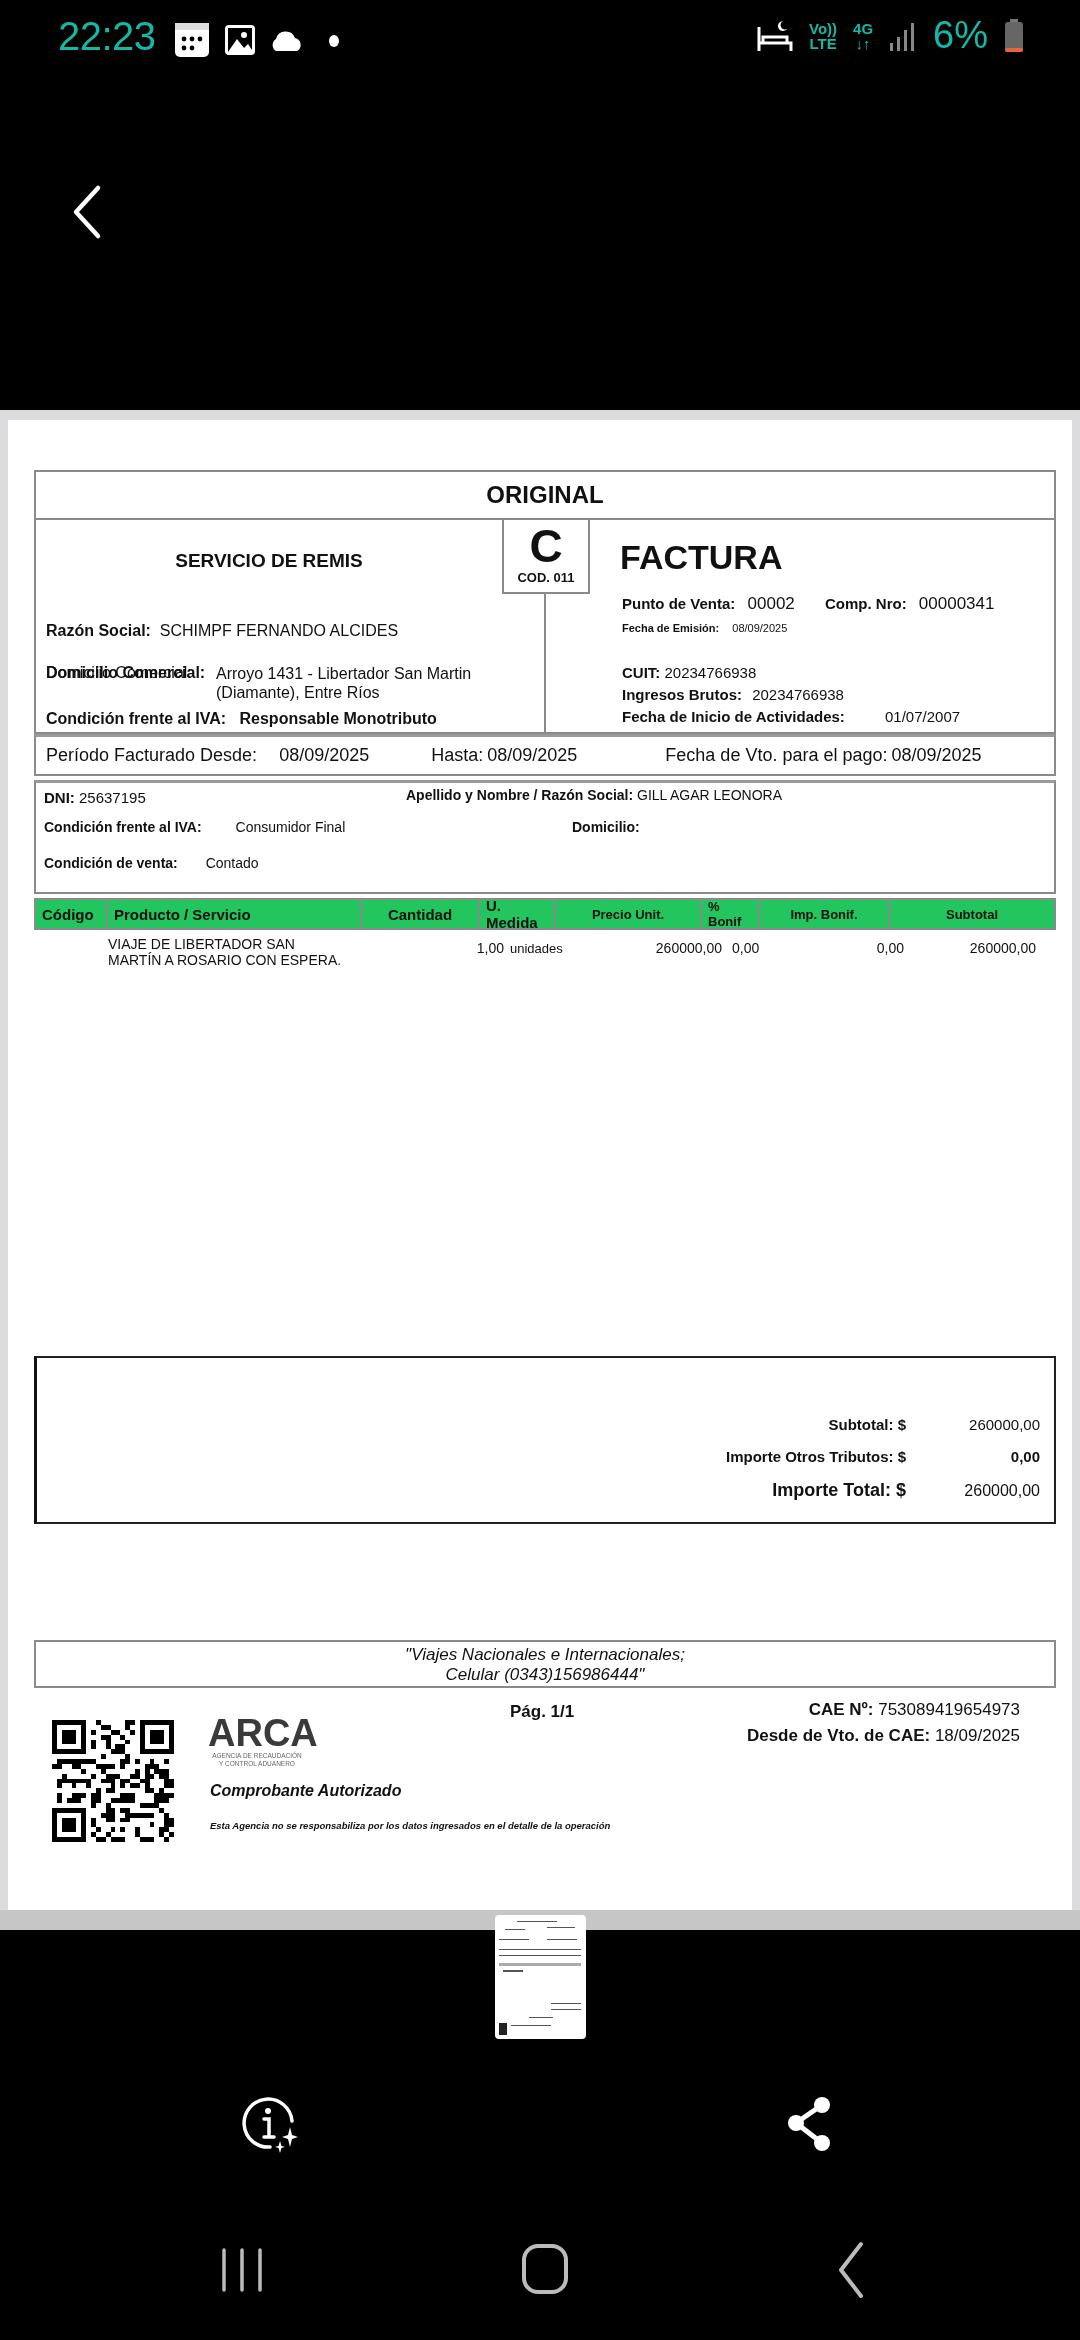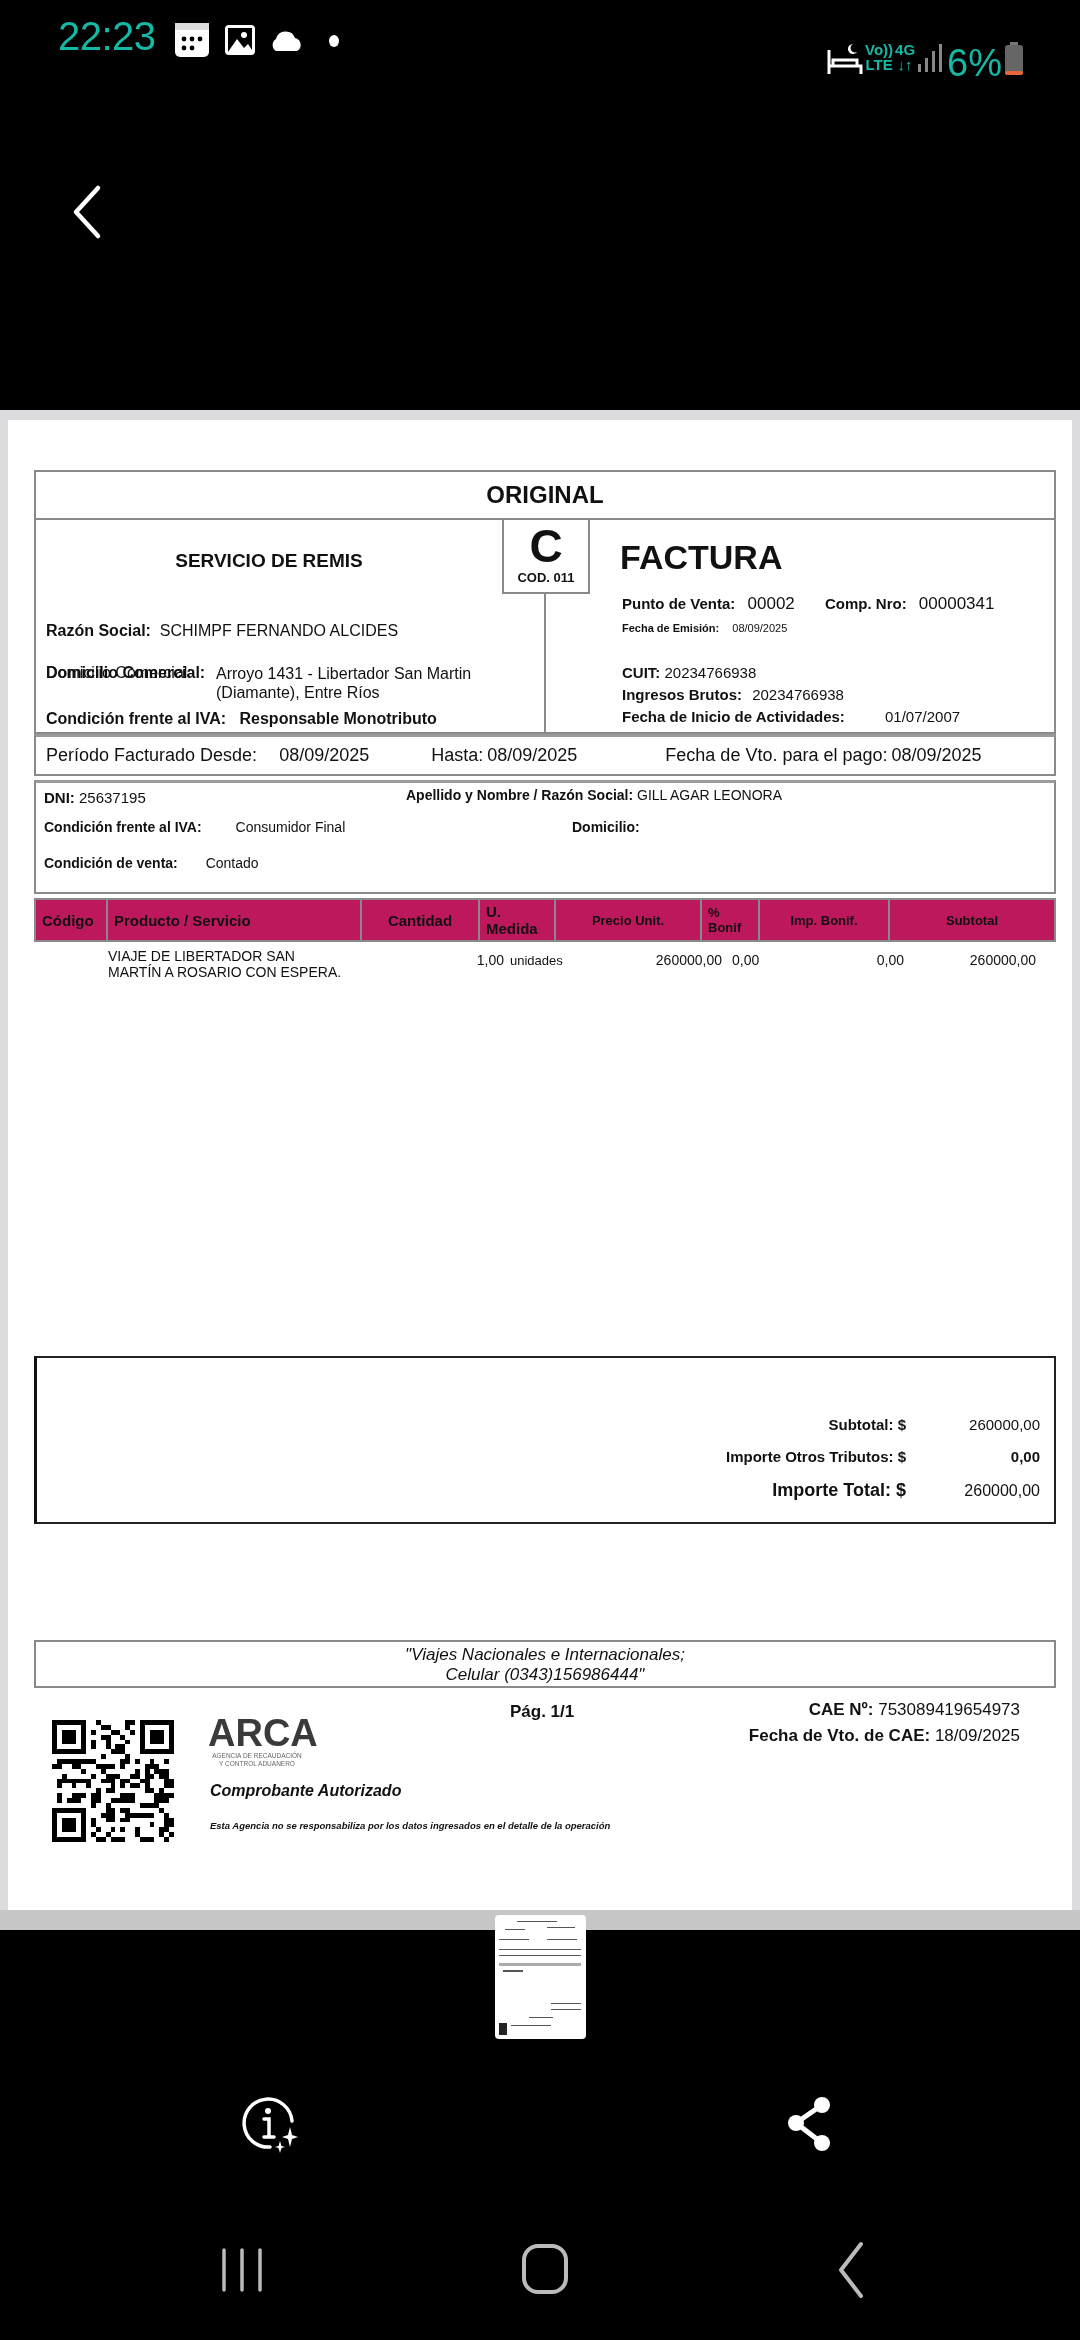--- a/index.html
+++ b/index.html
@@ -3,21 +3,21 @@
 <meta charset="utf-8">
 <style>
   * { box-sizing: border-box; margin: 0; padding: 0; }
   html, body { width: 1080px; height: 2340px; background: #000; overflow: hidden; }
   body { position: relative; font-family: "Liberation Sans", sans-serif; color: #111; }
 
   
   .status-bar { position: absolute; left: 0; top: 0; width: 1080px; height: 80px; color: #14b8a6; }
   .sb-time { position: absolute; left: 58px; top: 14px; font-size: 40px; font-family: "Liberation Sans", sans-serif; letter-spacing: -0.5px; }
   .sb-icon { position: absolute; top: 22px; }
-  .sb-right { position: absolute; right: 56px; top: 14px; display: flex; align-items: flex-start; gap: 2px; margin-top: 28px; }
+  .sb-right { position: absolute; right: 56px; top: 14px; display: flex; align-items: center; gap: 16px; }
   .sb-batt-text { font-size: 38px; }
   .sb-small { font-size: 15px; font-weight: bold; line-height: 15px; text-align: center; }
 
   
   .back-btn { position: absolute; left: 70px; top: 180px; width: 48px; height: 64px; cursor: pointer; }
 
   
   .viewer { position: absolute; left: 0; top: 410px; width: 1080px; height: 1520px; background: #dcdcdf; }
   .page { position: absolute; left: 8px; top: 10px; width: 1064px; height: 1490px; background: #fff; }
   .viewer-scroll { position: absolute; left: 0; top: 1500px; width: 1080px; height: 20px; background: #c6c6c6; }
@@ -31,21 +31,21 @@
   .code-num { font-size: 13px; font-weight: bold; }
   .divider-v { position: absolute; left: 508px; top: 74px; width: 2px; height: 140px; background: #8a8a8a; }
   .h-left-title { position: absolute; left: 0; width: 466px; top: 30px; text-align: center; font-weight: bold; font-size: 19px; }
   .lbl { font-weight: bold; }
   .t15 { font-size: 16px; }
   .abs { position: absolute; }
 
   .periodo { height: 42px; margin-top: 0; border-top: 3px solid #9a9a9a; display: flex; align-items: center; font-size: 18px; padding-left: 10px; }
   .cliente { position: relative; height: 114px; border-top: 3px solid #9a9a9a; margin-top: 4px; font-size: 15px; }
 
-  .items-head { margin-top: 4px; display: flex; background: #be185d; border: 2px solid #8a8a8a; height: 44px; font-weight: bold; font-size: 15px; }
+  .items-head { margin-top: 4px; display: flex; background: #22c55e; border: 2px solid #8a8a8a; height: 32px; font-weight: bold; font-size: 15px; }
   .items-head div { border-right: 2px solid #8a8a8a; display: flex; align-items: center; padding: 0 6px; }
   .items-head div:last-child { border-right: none; }
   .items-head .c-small { font-size: 13px; justify-content: center; }
   .item-row { position: relative; height: 40px; font-size: 14px; }
 
   .totals { position: absolute; left: 0; top: 1296px; width: 1022px; height: 168px; border: 2px solid #222; border-left: 3px solid #111; }
   .tot-line { position: absolute; right: 14px; display: flex; align-items: center; }
   .tot-lbl { font-weight: bold; text-align: right; margin-right: 24px; }
   .tot-val { width: 110px; text-align: right; font-weight: bold; }
 
@@ -458,21 +458,21 @@
           <div class="arca-sub">Y CONTROL ADUANERO</div>
         </div>
         <div class="comp-aut">Comprobante Autorizado</div>
         <div class="disclaimer">Esta Agencia no se responsabiliza por los datos ingresados en el detalle de la operación</div>
         <div class="pag">Pág. 1/1</div>
         <div class="cae">
           <span class="lbl">CAE Nº:</span>
           <span>753089419654973</span>
         </div>
         <div class="cae-v">
-          <span class="lbl">Fecha de Vto. de CAE:</span>
+          <span class="lbl">Desde de Vto. de CAE:</span>
           <span>18/09/2025</span>
         </div>
       </div>
 
     </div>
   </div>
   <div class="viewer-scroll"></div>
 </div>
 
 <div class="thumb">

